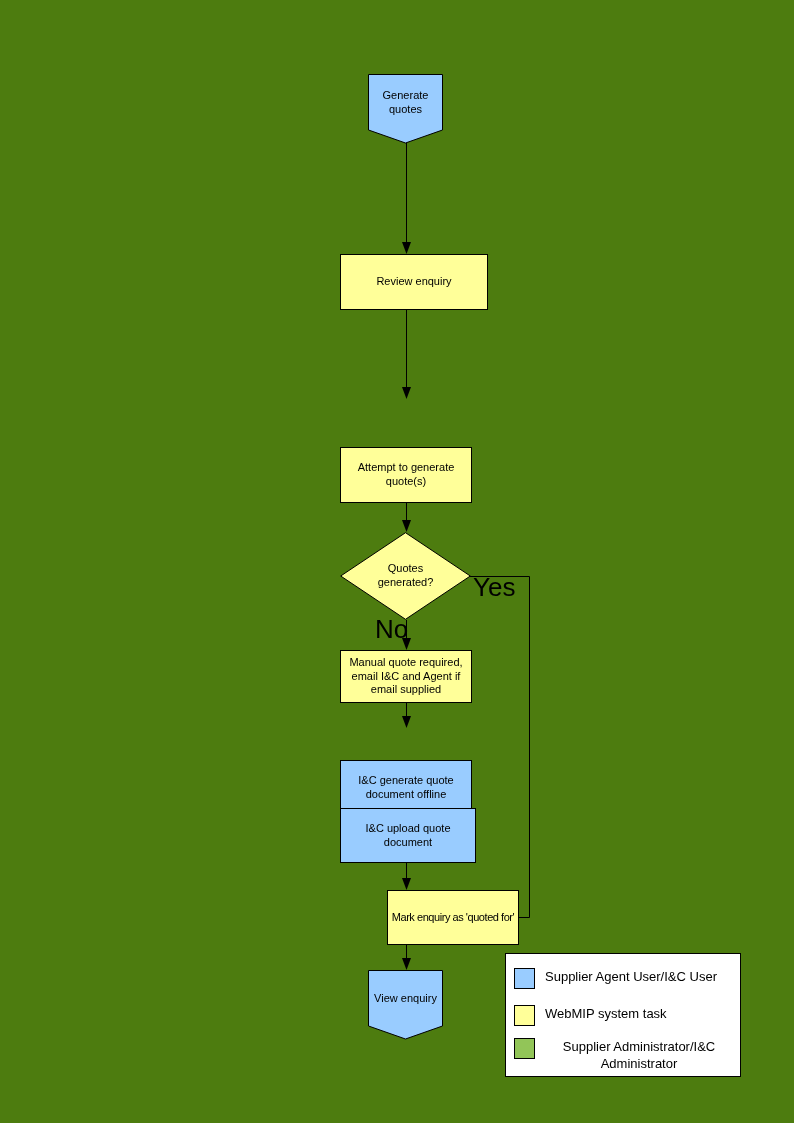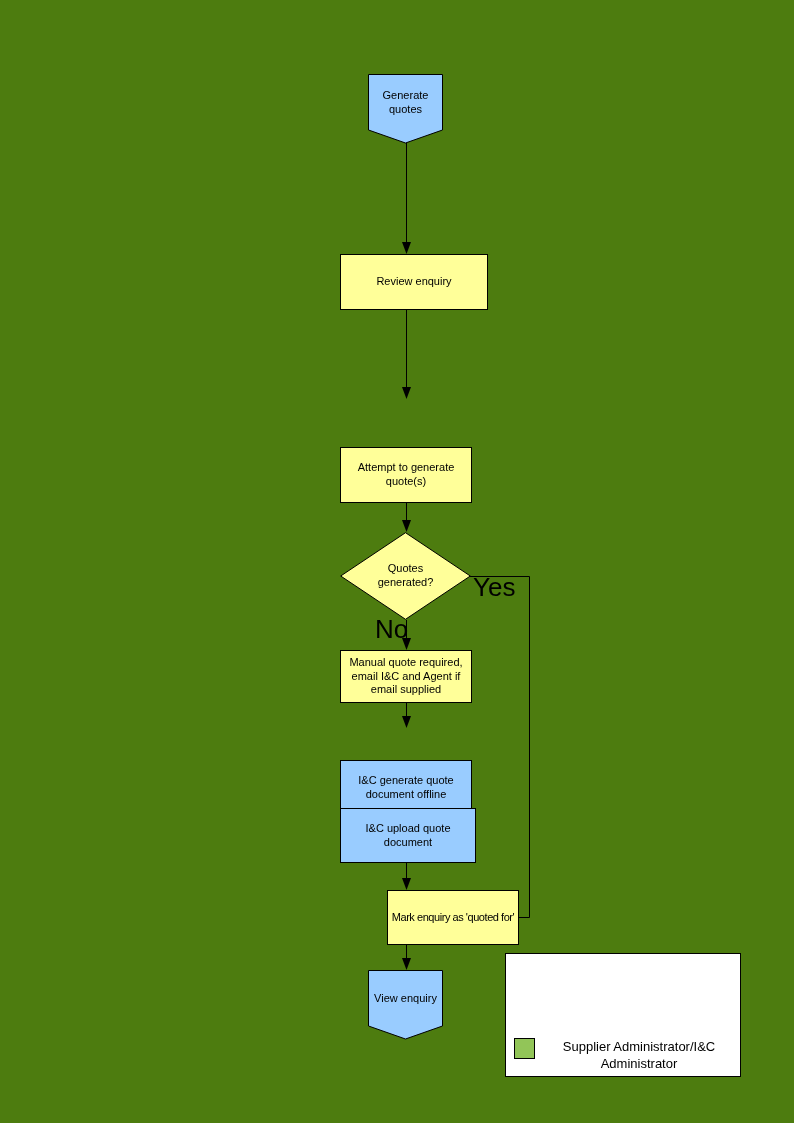--- a/index.html
+++ b/index.html
@@ -135,19 +135,27 @@
     <svg width="75" height="70" viewBox="0 0 75 70">
       <polygon points="0.5,0.5 74.5,0.5 74.5,56 37.5,69 0.5,56" fill="#99CCFF" stroke="#000000" stroke-width="1"></polygon>
     </svg>
     <span class="lbl">View enquiry</span>
   </div>
 
   <div class="edge-label" style="left:465px; top:574px;margin-left:8px;">Yes</div>
   <div class="edge-label" style="left:375px; top:616px;text-align:right;">No</div>
 
   <div class="legend">
+    <div class="legend-item li-1">
+      <div class="swatch fill-blue"></div>
+      <div class="swatch-label">Supplier Agent User/I&amp;C User</div>
+    </div>
+    <div class="legend-item li-2">
+      <div class="swatch fill-yellow"></div>
+      <div class="swatch-label">WebMIP system task</div>
+    </div>
     <div class="legend-item li-3">
       <div class="swatch swatch-green"></div>
       <div class="swatch-label">Supplier Administrator/I&amp;C Administrator</div>
     </div>
   </div>
 
 </div>
 
 </body></html>

